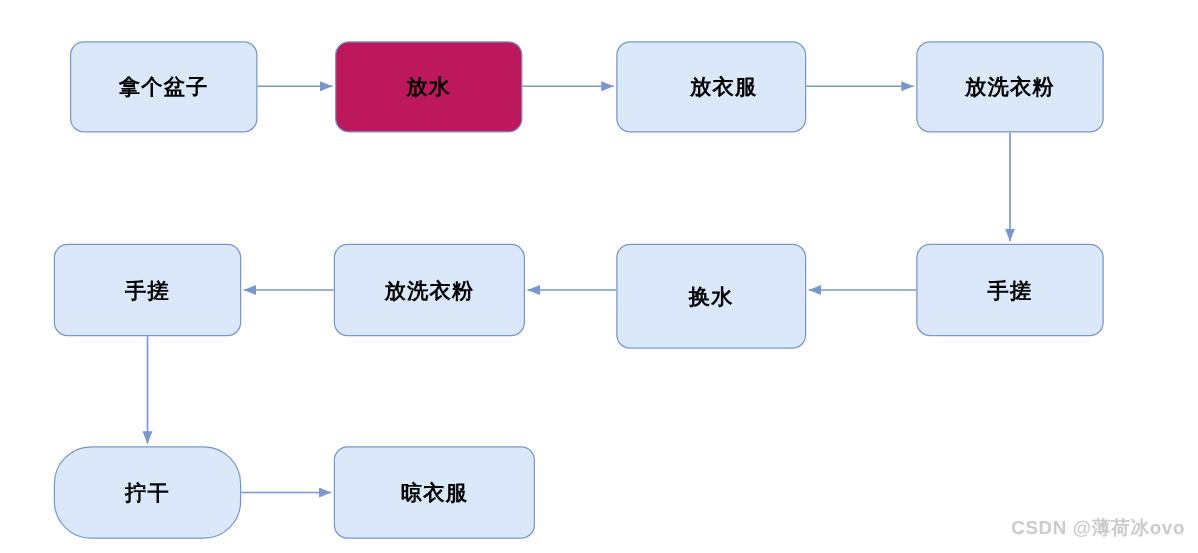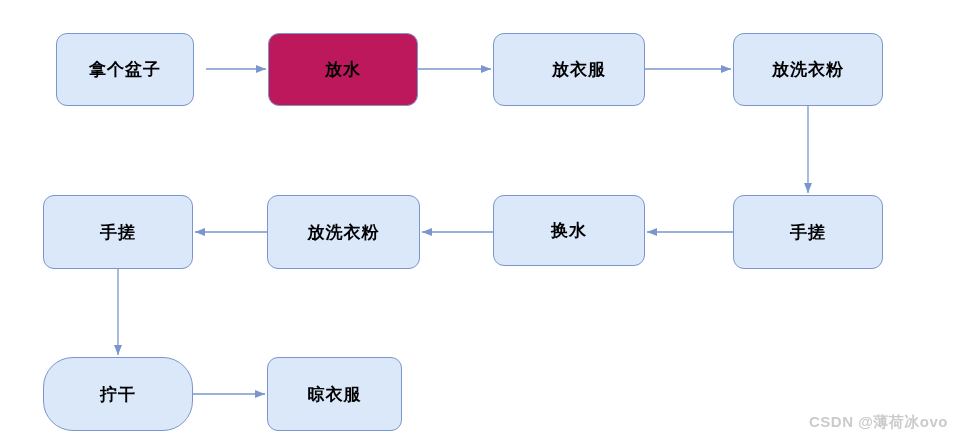--- a/index.html
+++ b/index.html
@@ -49,43 +49,43 @@
       <line x1="645" y1="69" x2="731" y2="69" stroke="#7a96cc" stroke-width="1.3" marker-end="url(#arrowhead)"></line>
       <line x1="808" y1="106" x2="808" y2="193" stroke="#7a96cc" stroke-width="1.3" marker-end="url(#arrowhead)"></line>
       <line x1="733" y1="232" x2="647" y2="232" stroke="#7a96cc" stroke-width="1.3" marker-end="url(#arrowhead)"></line>
       <line x1="493" y1="232" x2="422" y2="232" stroke="#7a96cc" stroke-width="1.3" marker-end="url(#arrowhead)"></line>
       <line x1="267" y1="232" x2="195" y2="232" stroke="#7a96cc" stroke-width="1.3" marker-end="url(#arrowhead)"></line>
       <line x1="118" y1="269" x2="118" y2="355" stroke="#7a96cc" stroke-width="1.3" marker-end="url(#arrowhead)"></line>
       <line x1="193" y1="394" x2="265" y2="394" stroke="#7a96cc" stroke-width="1.3" marker-end="url(#arrowhead)"></line>
     </svg>
 
   <div class="watermark" style="color: rgb(203, 203, 203); font-weight: bold;">CSDN @薄荷冰ovo</div>
-<div class="node" style="left: 56px; top: 33px; width: 138px; height: 73px; background: rgb(219, 232, 250); border-color: rgb(122, 150, 204); color: rgb(0, 0, 0);">
+<div class="node" style="left: 56px; top: 33px; width: 150px; height: 73px; background: rgb(219, 232, 250); border-color: rgb(122, 150, 204); color: rgb(0, 0, 0);">
       <span>拿个盆子</span>
     </div>
     <div class="node" style="left: 268px; top: 33px; width: 150px; height: 73px; background: #be185d; border-color: rgb(122, 150, 204); color: rgb(0, 0, 0);">
       <span>放水</span>
     </div>
     <div class="node" style="left: 493px; top: 33px; width: 152px; height: 73px; background: rgb(219, 232, 250); border-color: rgb(122, 150, 204); color: rgb(0, 0, 0); padding-left: 20px;">
       <span>放衣服</span>
     </div>
     <div class="node" style="left: 733px; top: 33px; width: 150px; height: 73px; background: rgb(219, 232, 250); border-color: rgb(122, 150, 204); color: rgb(0, 0, 0);">
       <span>放洗衣粉</span>
     </div>
     <div class="node" style="left: 733px; top: 195px; width: 150px; height: 74px; background: rgb(219, 232, 250); border-color: rgb(122, 150, 204); color: rgb(0, 0, 0);">
       <span>手搓</span>
     </div>
-    <div class="node" style="left: 493px; top: 195px; width: 152px; height: 71px; background: rgb(219, 232, 250); border-color: rgb(122, 150, 204); color: rgb(0, 0, 0);">
+    <div class="node" style="left: 493px; top: 195px; width: 152px; height: 84px; background: rgb(219, 232, 250); border-color: rgb(122, 150, 204); color: rgb(0, 0, 0);">
       <span>换水</span>
     </div>
     <div class="node" style="left: 267px; top: 195px; width: 153px; height: 74px; background: rgb(219, 232, 250); border-color: rgb(122, 150, 204); color: rgb(0, 0, 0);">
       <span>放洗衣粉</span>
     </div>
     <div class="node" style="left: 43px; top: 195px; width: 150px; height: 74px; background: rgb(219, 232, 250); border-color: rgb(122, 150, 204); color: rgb(0, 0, 0);">
       <span>手搓</span>
     </div>
     <div class="node" style="left: 43px; top: 357px; width: 150px; height: 74px; background: rgb(219, 232, 250); border-color: rgb(122, 150, 204); color: rgb(0, 0, 0); border-radius: 30px;">
       <span>拧干</span>
     </div>
-    <div class="node" style="left: 267px; top: 357px; width: 135px; height: 74px; background: rgb(219, 232, 250); border-color: rgb(122, 150, 204); color: rgb(0, 0, 0);">
+    <div class="node" style="left: 267px; top: 357px; width: 161px; height: 74px; background: rgb(219, 232, 250); border-color: rgb(122, 150, 204); color: rgb(0, 0, 0);">
       <span>晾衣服</span>
     </div>
   </div>
 
 </body></html>

